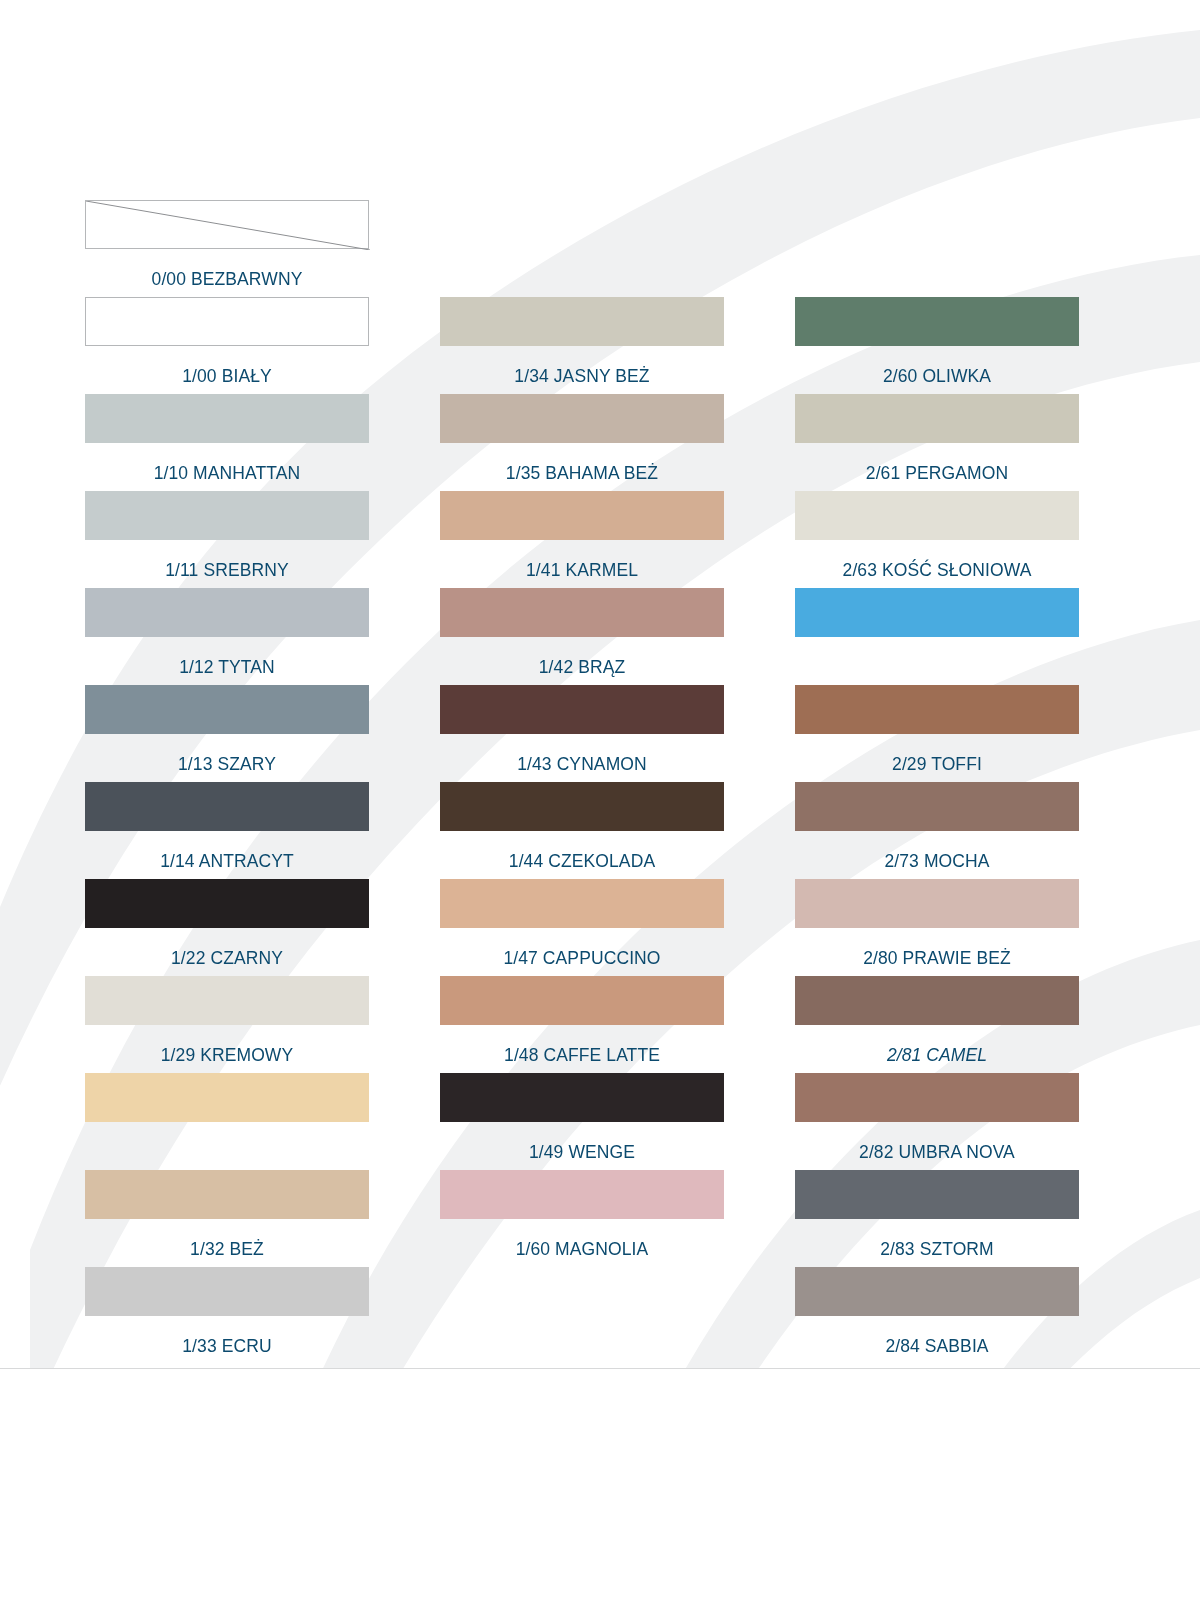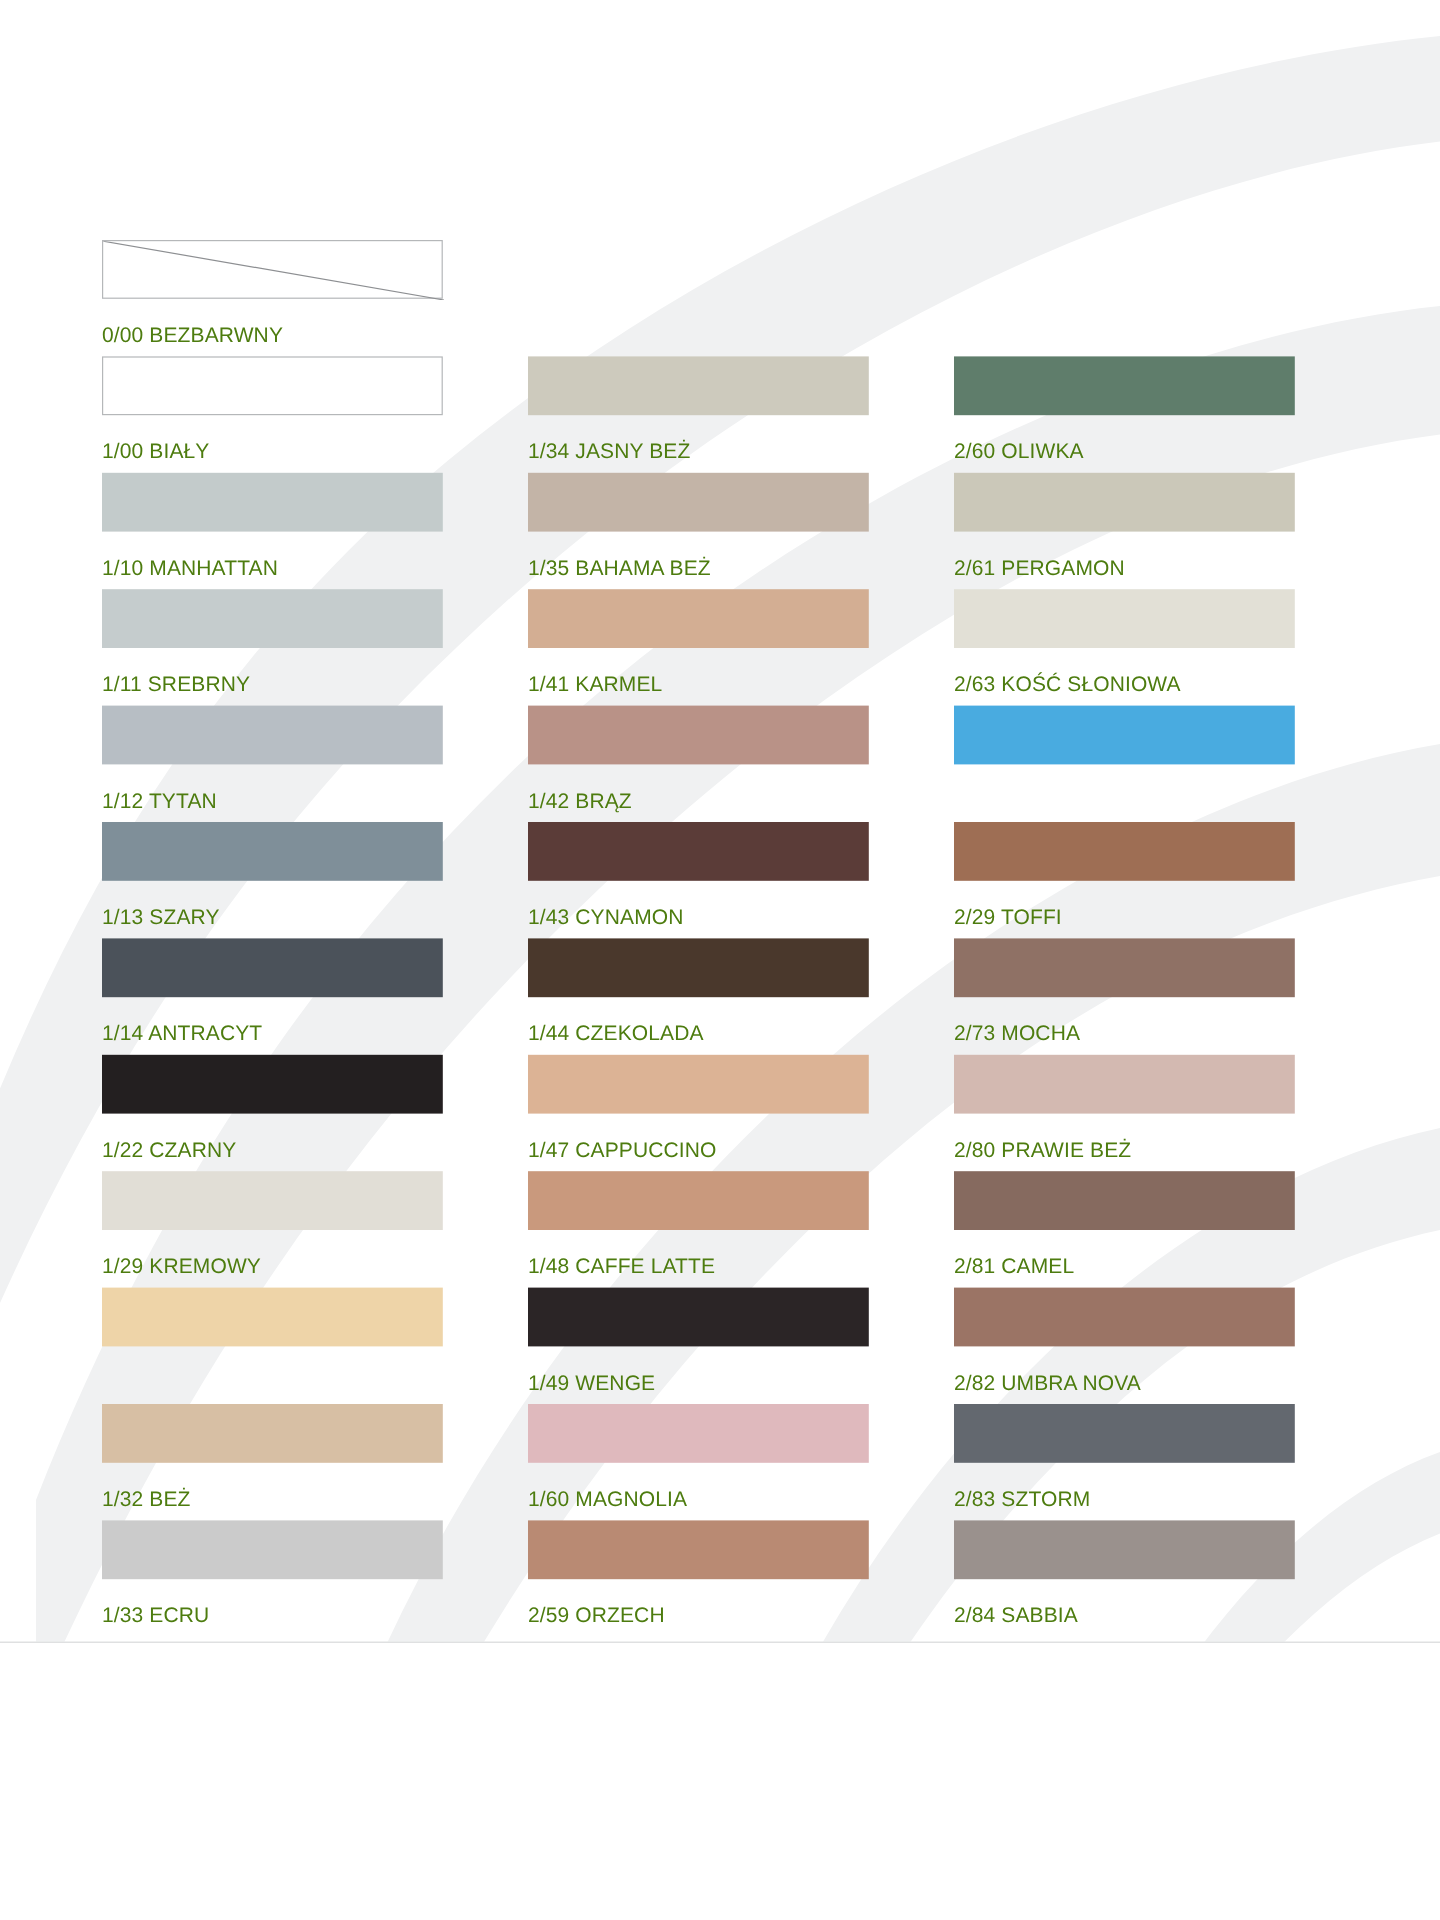--- a/index.html
+++ b/index.html
@@ -69,24 +69,24 @@
     border: 1px solid #b5b7b9;
     background: #ffffff;
   }
   .swatch-diag {
     display: block;
     width: 284px;
     height: 49px;
   }
   .label {
     width: 284px;
-    text-align: left;
+    text-align: center;
     font-size: 17.5px;
     line-height: 1;
-    color: #4d7c0f;
+    color: #0c4a6e;
     letter-spacing: 0.1px;
     padding-top: 22px;
     white-space: nowrap;
   }
 </style>
 </head>
 <body>
 
 <div class="page">
 
@@ -216,24 +216,20 @@
     <div class="cell col-2" style="grid-row:10;">
       <div class="swatch" style="background-color: rgb(43, 37, 38);"></div>
       <div class="label">1/49 WENGE</div>
     </div>
 
     <div class="cell col-2" style="grid-row:11;">
       <div class="swatch" style="background-color: rgb(223, 185, 189);"></div>
       <div class="label">1/60 MAGNOLIA</div>
     </div>
 
-    <div class="cell col-2" style="grid-row:12;">
-      <div class="swatch" style="background-color: rgb(185, 138, 115);"></div>
-      <div class="label">2/59 ORZECH</div>
-    </div>
 
     <div class="cell col-3" style="grid-row:2;">
       <div class="swatch" style="background-color: rgb(95, 125, 107);"></div>
       <div class="label">2/60 OLIWKA</div>
     </div>
 
     <div class="cell col-3" style="grid-row:3;">
       <div class="swatch" style="background-color: rgb(203, 200, 185);"></div>
       <div class="label">2/61 PERGAMON</div>
     </div>
@@ -255,21 +251,21 @@
     <div class="cell col-3" style="grid-row:7;">
       <div class="swatch" style="background-color: rgb(143, 113, 101);"></div>
       <div class="label">2/73 MOCHA</div>
     </div>
 
     <div class="cell col-3" style="grid-row:8;">
       <div class="swatch" style="background-color: rgb(211, 185, 177);"></div>
       <div class="label">2/80 PRAWIE BEŻ</div>
     </div>
 
-    <div class="cell col-3" style="grid-row:9;">
+    <div class="cell col-3" style="grid-row:9;font-style:italic;">
       <div class="swatch" style="background-color: rgb(134, 106, 95);"></div>
       <div class="label">2/81 CAMEL</div>
     </div>
 
     <div class="cell col-3" style="grid-row:10;">
       <div class="swatch" style="background-color: rgb(155, 116, 101);"></div>
       <div class="label">2/82 UMBRA NOVA</div>
     </div>
 
     <div class="cell col-3" style="grid-row:11;">

